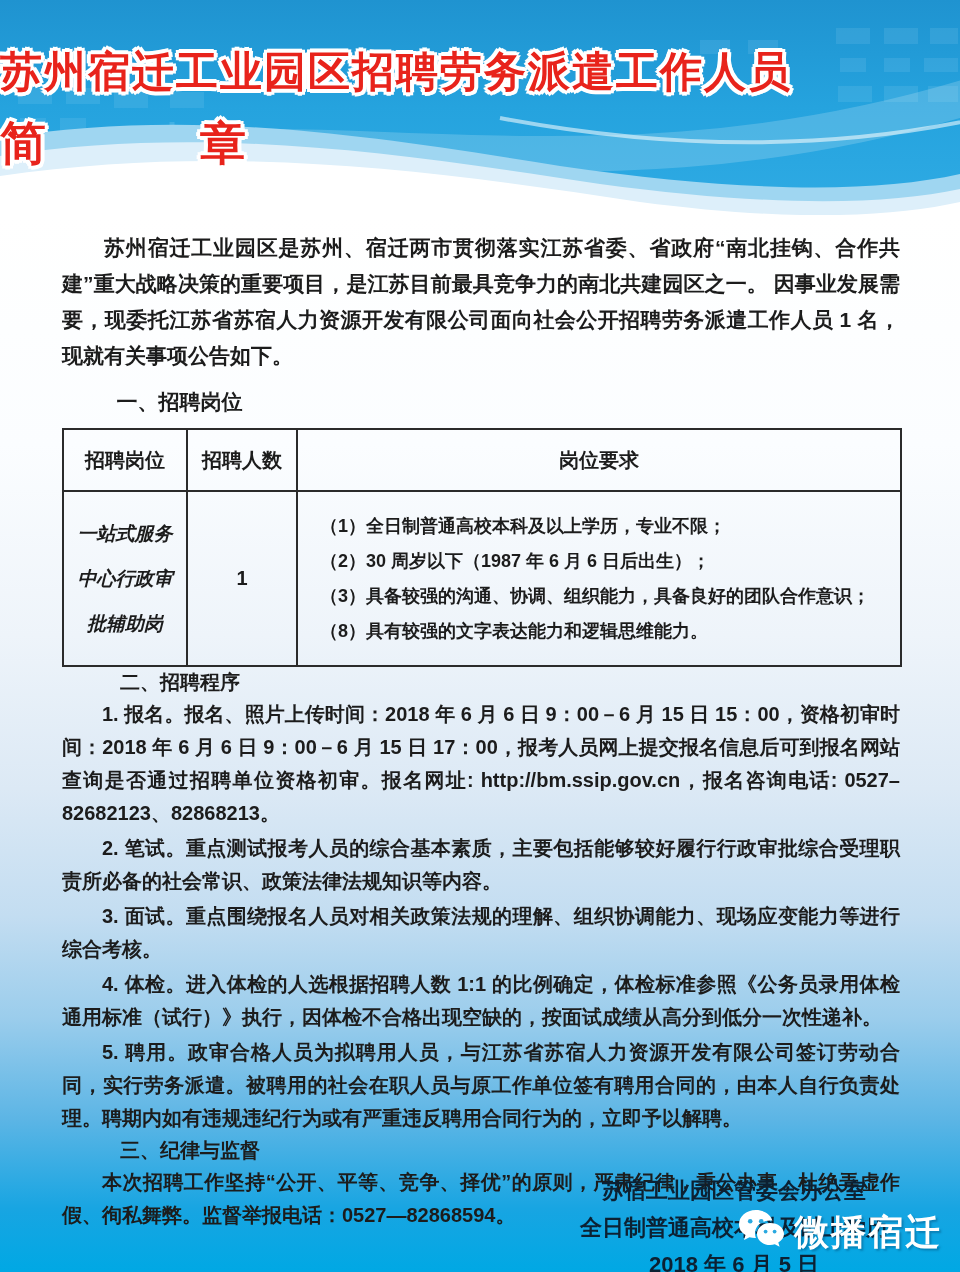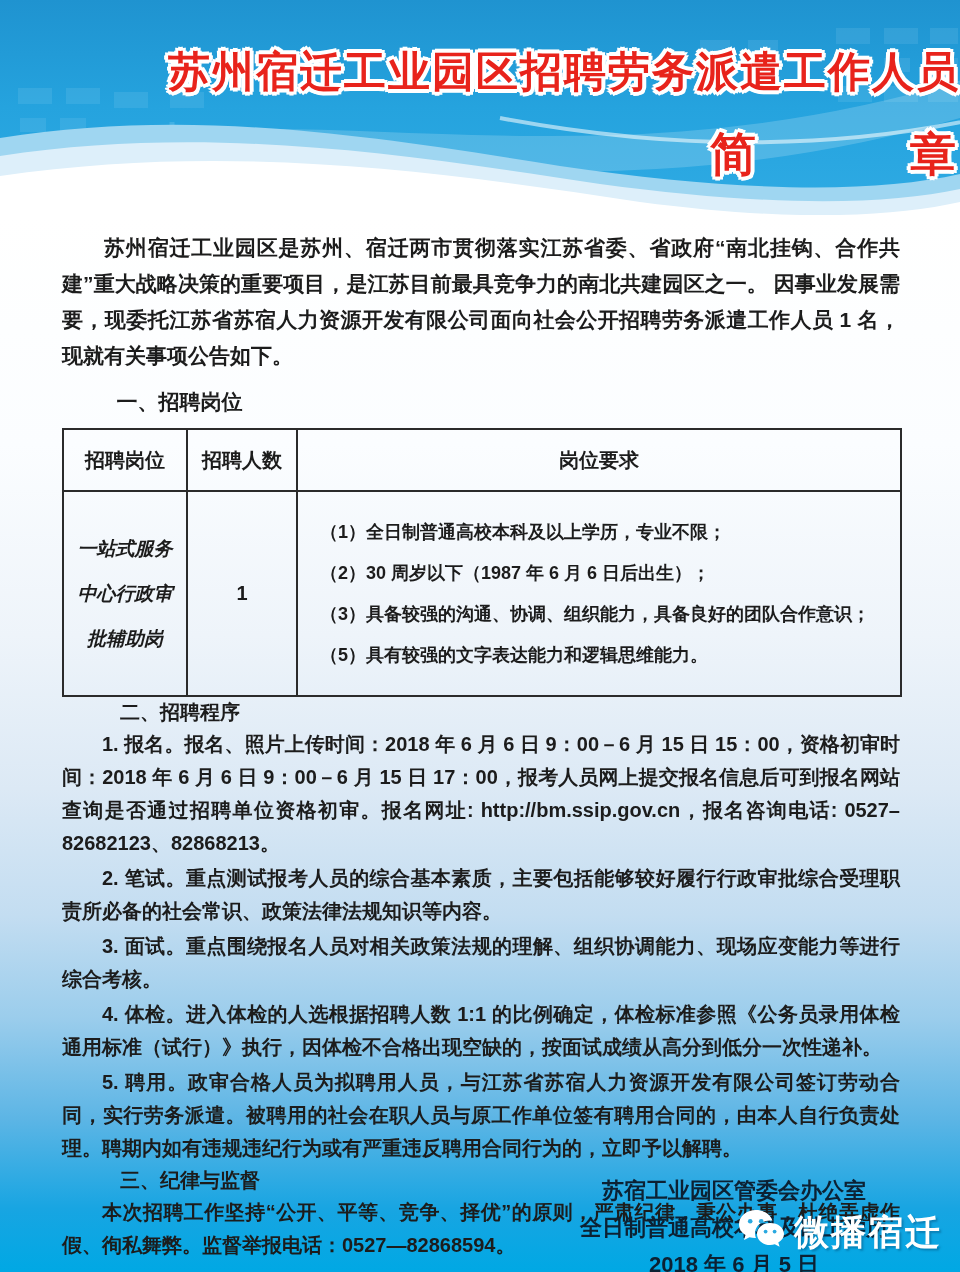--- a/index.html
+++ b/index.html
@@ -27,35 +27,35 @@
   .header {
     position: absolute;
     top: 0; left: 0;
     width: 960px; height: 215px;
   }
   .header svg { position: absolute; top: 0; left: 0; }
   .header-titles {
     position: absolute;
     top: 0; left: 0;
     width: 100%;
-    text-align: right;
+    text-align: left;
     z-index: 3;
   }
   .title-line1 {
     margin-top: 44px;
     font-size: 42px;
     font-weight: 900;
     letter-spacing: 2px;
     color: #e8231b;
     text-shadow:
       -3px -3px 0 #fff, 3px -3px 0 #fff, -3px 3px 0 #fff, 3px 3px 0 #fff,
       -4px 0 0 #fff, 4px 0 0 #fff, 0 -4px 0 #fff, 0 4px 0 #fff;
   }
   .title-line2 {
-    margin-top: 24px;
+    margin-top: 13px;
     font-size: 46px;
     font-weight: 900;
     letter-spacing: 4px;
     color: #e8231b;
     text-shadow:
       -3px -3px 0 #fff, 3px -3px 0 #fff, -3px 3px 0 #fff, 3px 3px 0 #fff,
       -4px 0 0 #fff, 4px 0 0 #fff, 0 -4px 0 #fff, 0 4px 0 #fff;
     white-space: pre;
   }
 
@@ -115,21 +115,21 @@
     vertical-align: middle;
     font-size: 20px;
   }
   td.req-cell {
     vertical-align: middle;
     padding: 12px 8px 12px 22px;
   }
   td.req-cell p {
     font-size: 18px;
     line-height: 26px;
-    margin: 15px 0;
+    margin: 9px 0;
     font-weight: 600;
   }
 
   .proc-item, .sec3-body {
     font-size: 20px;
     font-weight: 600;
     line-height: 33px;
     text-indent: 2em;
     text-align: justify;
     margin-top: 2px;
@@ -252,21 +252,21 @@
         </tr>
       </thead>
       <tbody>
         <tr>
           <td class="pos-cell">一站式服务中心行政审批辅助岗</td>
           <td class="count-cell">1</td>
           <td class="req-cell">
             <p>（1）全日制普通高校本科及以上学历，专业不限；</p>
             <p>（2）30 周岁以下（1987 年 6 月 6 日后出生）；</p>
             <p>（3）具备较强的沟通、协调、组织能力，具备良好的团队合作意识；</p>
-            <p>（5）具有较强的文字表达能力和逻辑思维能力。</p>
+            <p>（8）具有较强的文字表达能力和逻辑思维能力。</p>
           </td>
         </tr>
       </tbody>
     </table>
 
     <div class="sec-heading2">二、招聘程序</div>
     <p class="proc-item">1. 报名。报名、照片上传时间：2018 年 6 月 6 日 9：00－6 月 15 日 15：00，资格初审时间：2018 年 6 月 6 日 9：00－6 月 15 日 17：00，报考人员网上提交报名信息后可到报名网站查询是否通过招聘单位资格初审。报名网址: http://bm.ssip.gov.cn，报名咨询电话: 0527–82682123、82868213。</p>
     <p class="proc-item">2. 笔试。重点测试报考人员的综合基本素质，主要包括能够较好履行行政审批综合受理职责所必备的社会常识、政策法律法规知识等内容。</p>
     <p class="proc-item">3. 面试。重点围绕报名人员对相关政策法规的理解、组织协调能力、现场应变能力等进行综合考核。</p>
     <p class="proc-item">4. 体检。进入体检的人选根据招聘人数 1:1 的比例确定，体检标准参照《公务员录用体检通用标准（试行）》执行，因体检不合格出现空缺的，按面试成绩从高分到低分一次性递补。</p>

